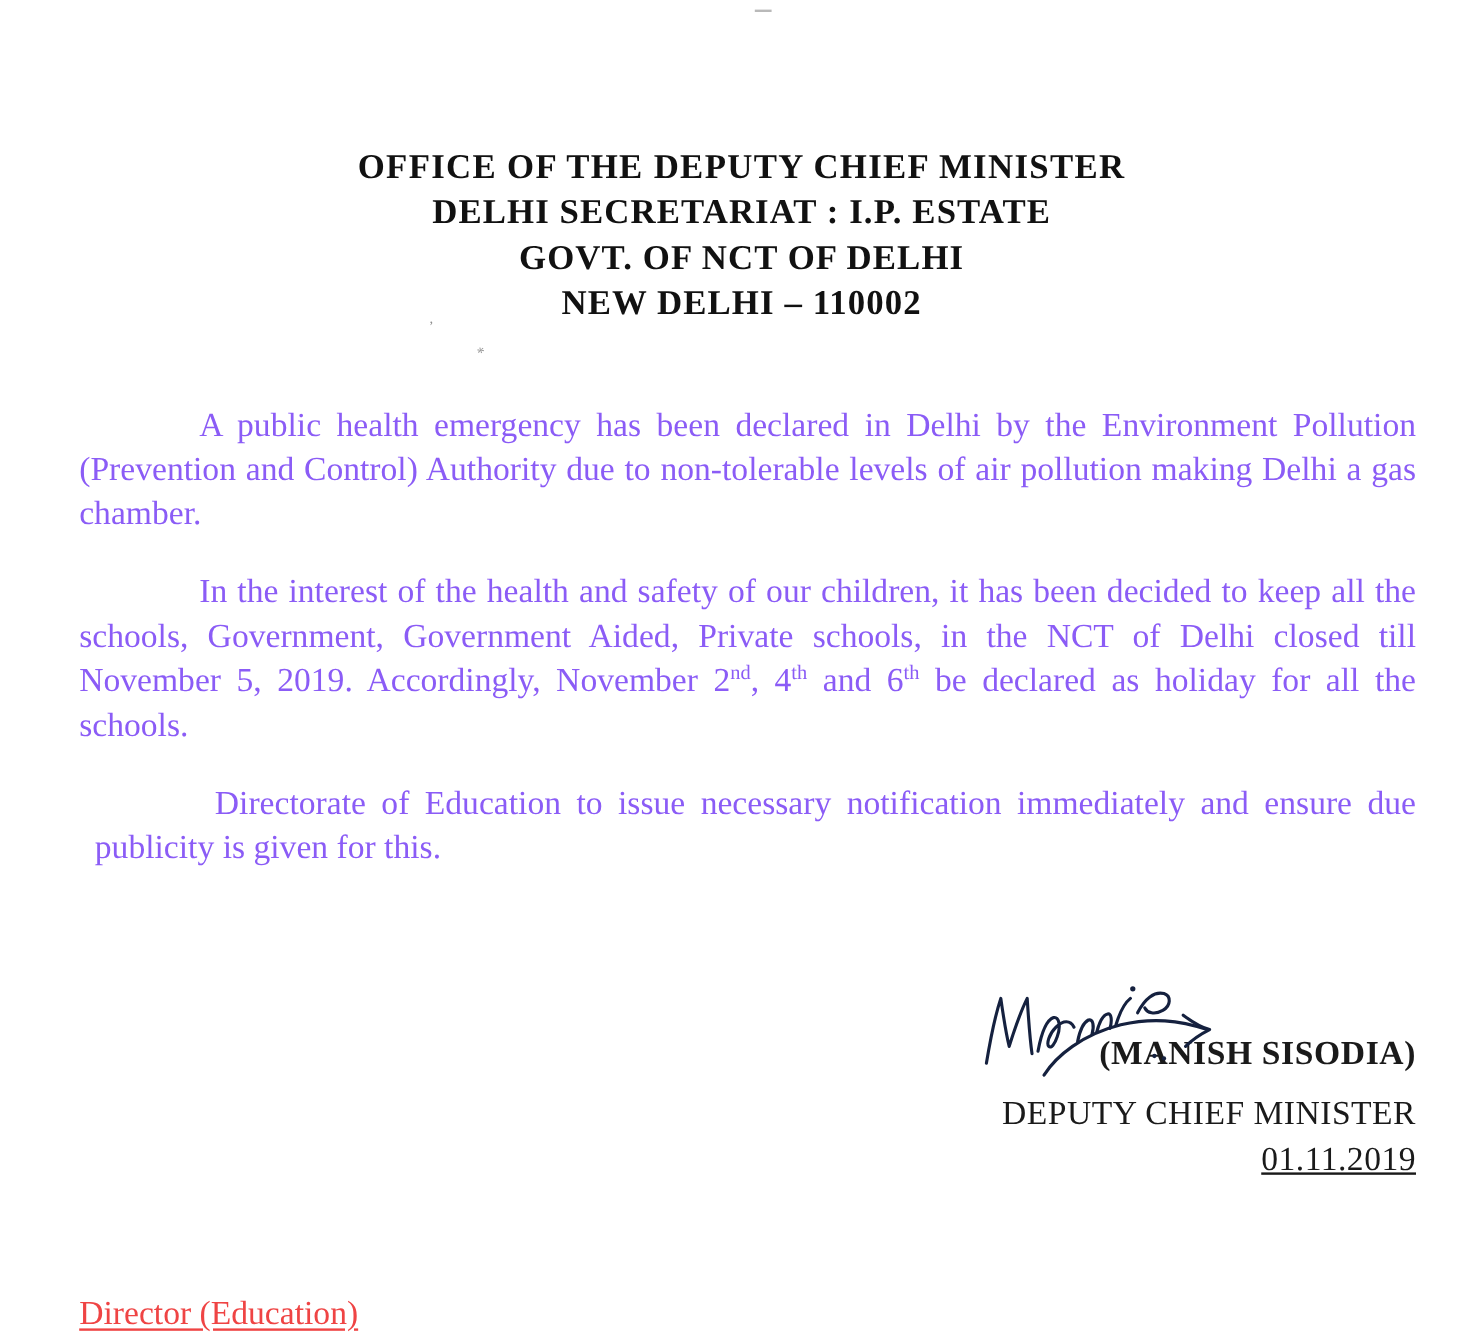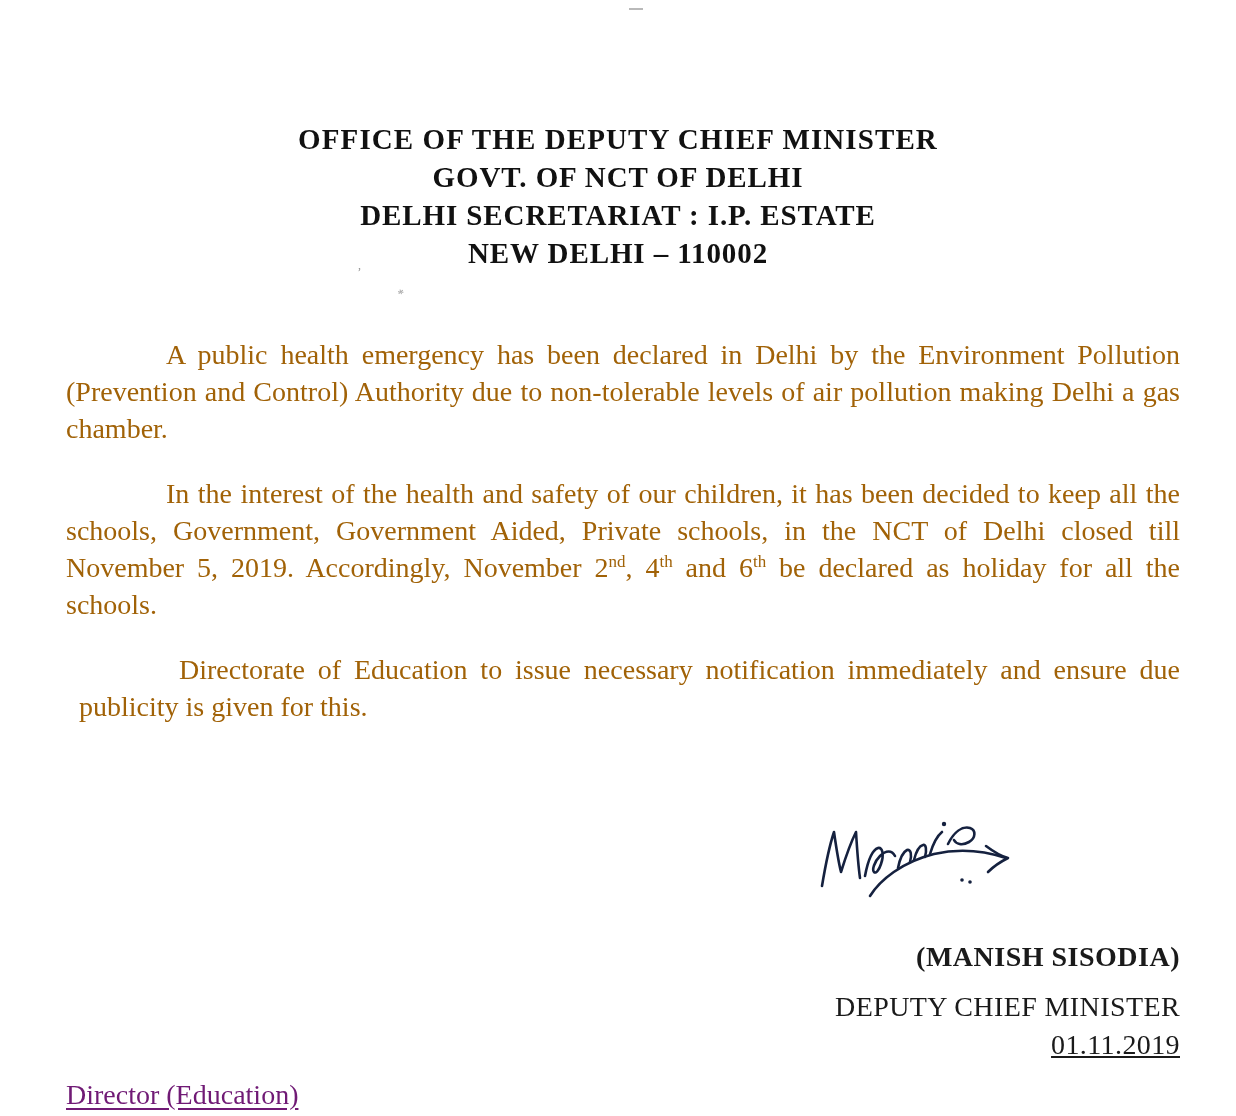--- a/index.html
+++ b/index.html
@@ -68,21 +68,21 @@
   .body-block {
     position: absolute;
     left: 66px;
     width: 1114px;
   }
   .para {
     font-size: 28px;
     line-height: 37px;
     text-align: justify;
     text-justify: inter-word;
-    color: #a16207;
+    color: #8b5cf6;
     margin: 0 0 28px 0;
     text-indent: 100px;
   }
   .para.p3 { text-indent: 100px; margin-left: 13px; }
   .para sup {
     font-size: 17px;
     vertical-align: super;
     line-height: 0;
   }
 
@@ -98,57 +98,57 @@
     right: 150px;
     top: -10px;
     width: 220px;
     height: 90px;
   }
   .sig-name {
     font-weight: bold;
     font-size: 28px;
     line-height: 38px;
     letter-spacing: 0.5px;
-    margin-top: 118px;
+    margin-top: 40px;
   }
   .sig-title {
     font-size: 28px;
     line-height: 38px;
     letter-spacing: 0.4px;
     margin-top: 12px;
   }
   .sig-date {
     font-size: 28px;
     line-height: 38px;
     letter-spacing: 0.4px;
     text-decoration: underline;
   }
 
   .recipient {
     position: absolute;
     left: 66px;
     top: 1078px;
     font-size: 28px;
     line-height: 34px;
-    color: #701a75;
+    color: #ef4444;
     text-decoration: underline;
     text-underline-offset: 4px;
   }
 </style>
 </head>
 <body>
 
 <div class="page">
 
   <div class="scan-tick"></div>
 
   <div class="letterhead">
     <div class="lh-line l1">OFFICE OF THE DEPUTY CHIEF MINISTER</div>
+    <div class="lh-line">DELHI SECRETARIAT : I.P. ESTATE</div>
     <div class="lh-line">GOVT. OF NCT OF DELHI</div>
-    <div class="lh-line">DELHI SECRETARIAT : I.P. ESTATE</div>
     <div class="lh-line">NEW DELHI – 110002</div>
   </div>
 
   <div class="speck1">,</div>
   <div class="speck2">*</div>
 
   <div class="body-block" style="top: 336px;">
 
     <p class="para p1">A public health emergency has been declared in Delhi by the Environment Pollution (Prevention and Control) Authority due to non-tolerable levels of air pollution making Delhi a gas chamber.</p>
 

